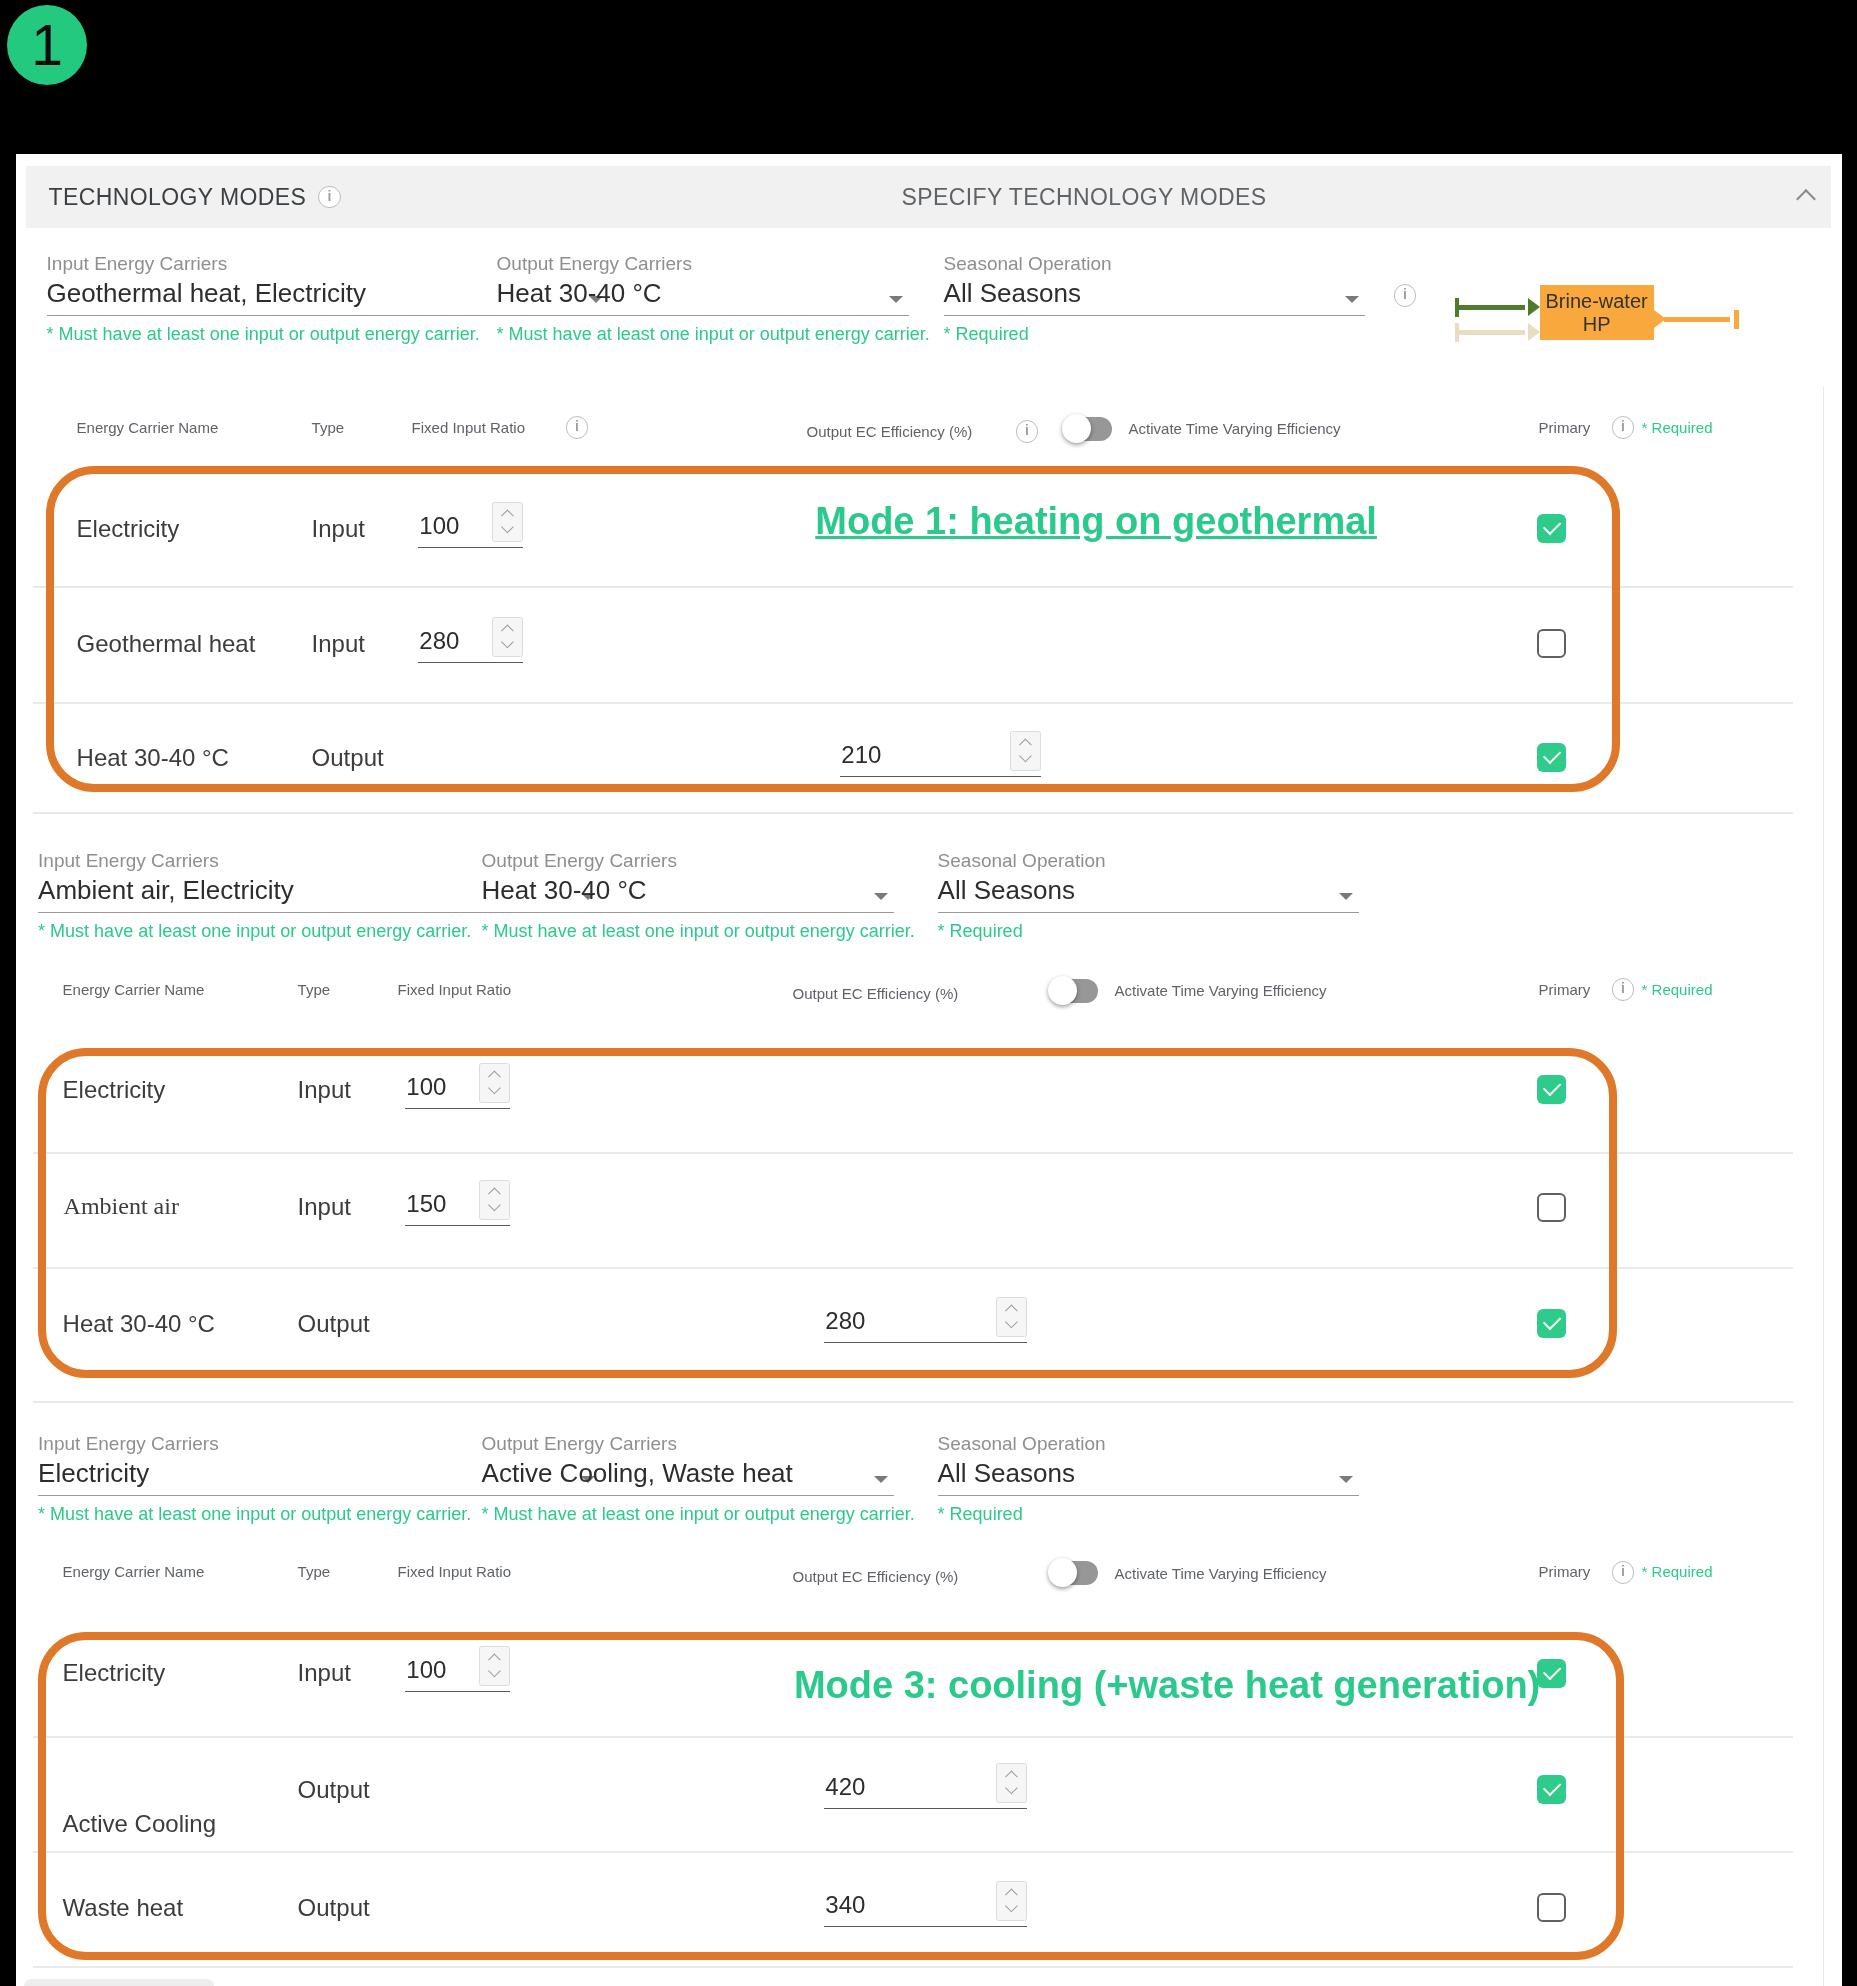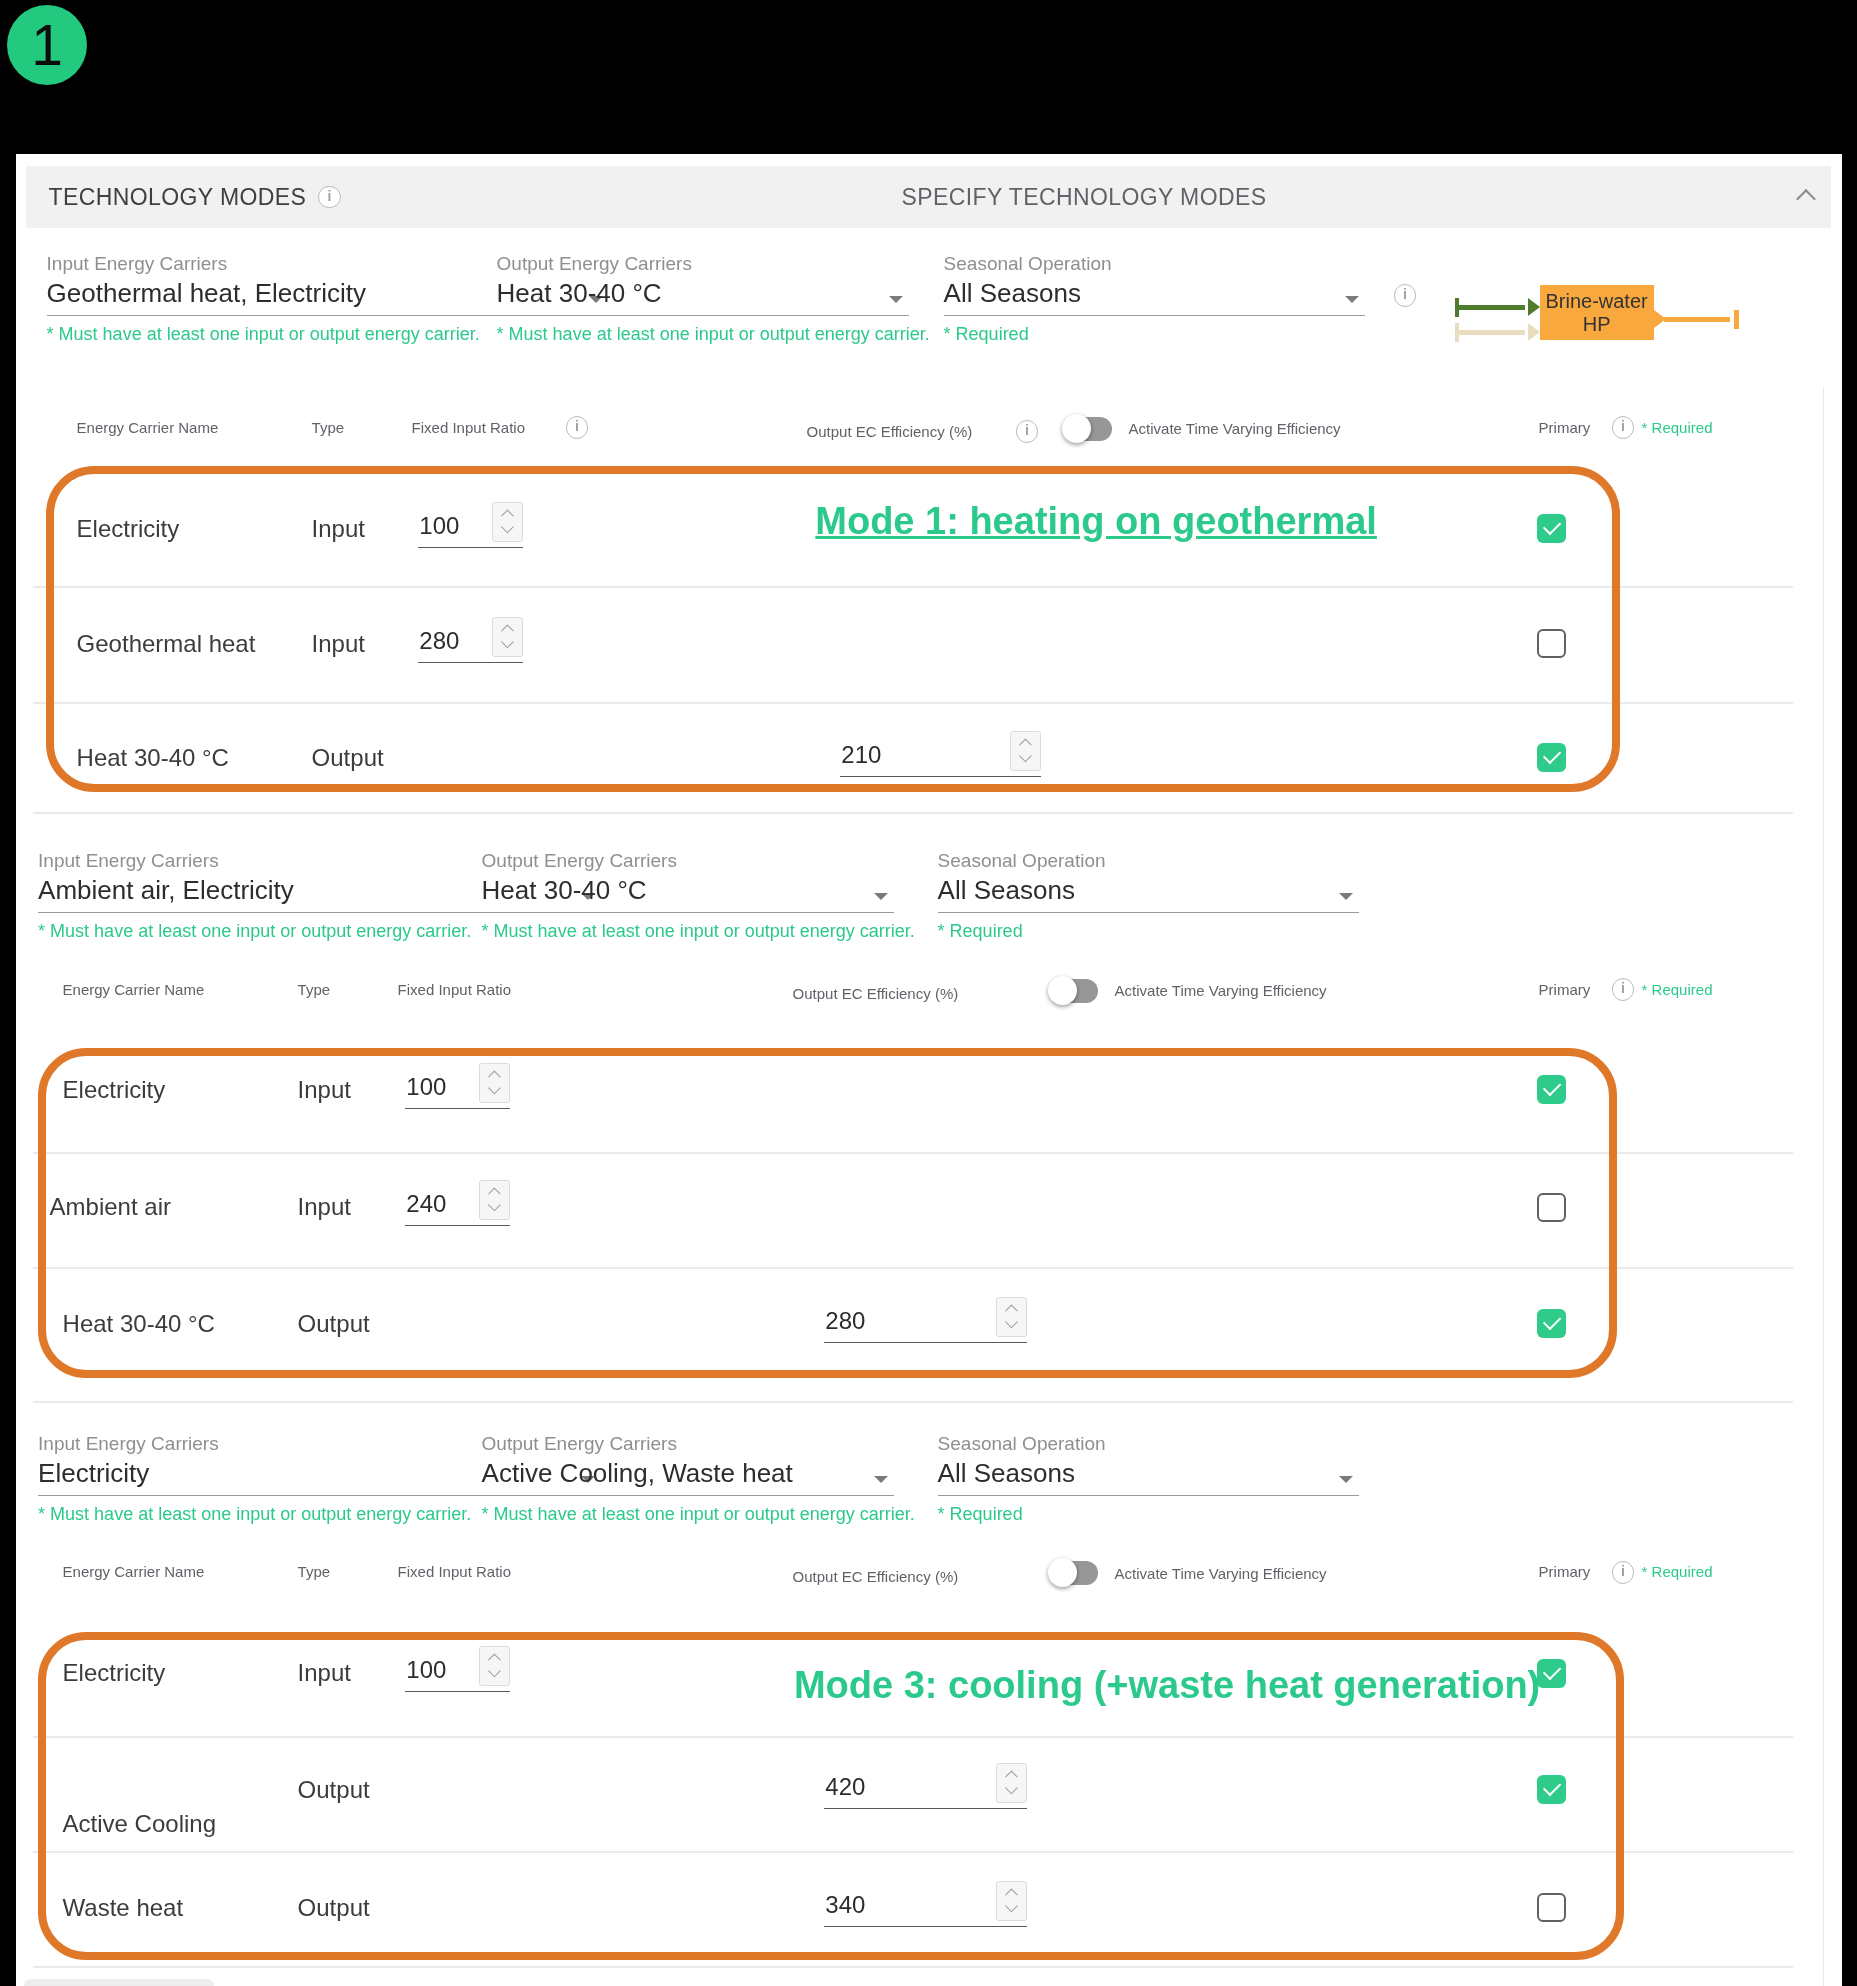--- a/index.html
+++ b/index.html
@@ -251,24 +251,24 @@
     <span class="num" style="left:389px;top:909px;width:105px;">
       <span class="num-value">100</span>
       <span class="spin">
           <i class="chev up"></i>
           <i class="chev down"></i>
         </span>
     </span>
     <span class="checkbox checked" style="left:1521px;top:921px;"></span>
     <div class="sep" style="left:17.3px;top:998px;width:1760px;"></div>
 
-    <span class="row-name" style="left:34px;top:1039px;">Ambient air</span>
+    <span class="row-name" style="left:48px;top:1039px;font-family:Liberation Serif, serif;">Ambient air</span>
     <span class="row-type" style="left:282px;top:1039px;">Input</span>
     <span class="num" style="left:389px;top:1026px;width:105px;">
-      <span class="num-value">240</span>
+      <span class="num-value">150</span>
       <span class="spin">
           <i class="chev up"></i>
           <i class="chev down"></i>
         </span>
     </span>
     <span class="checkbox" style="left:1521px;top:1039px;"></span>
     <div class="sep" style="left:17.3px;top:1113px;width:1760px;"></div>
 
     <span class="row-name" style="left:47px;top:1156px;">Heat 30-40 °C</span>
     <span class="row-type" style="left:282px;top:1156px;">Output</span>

